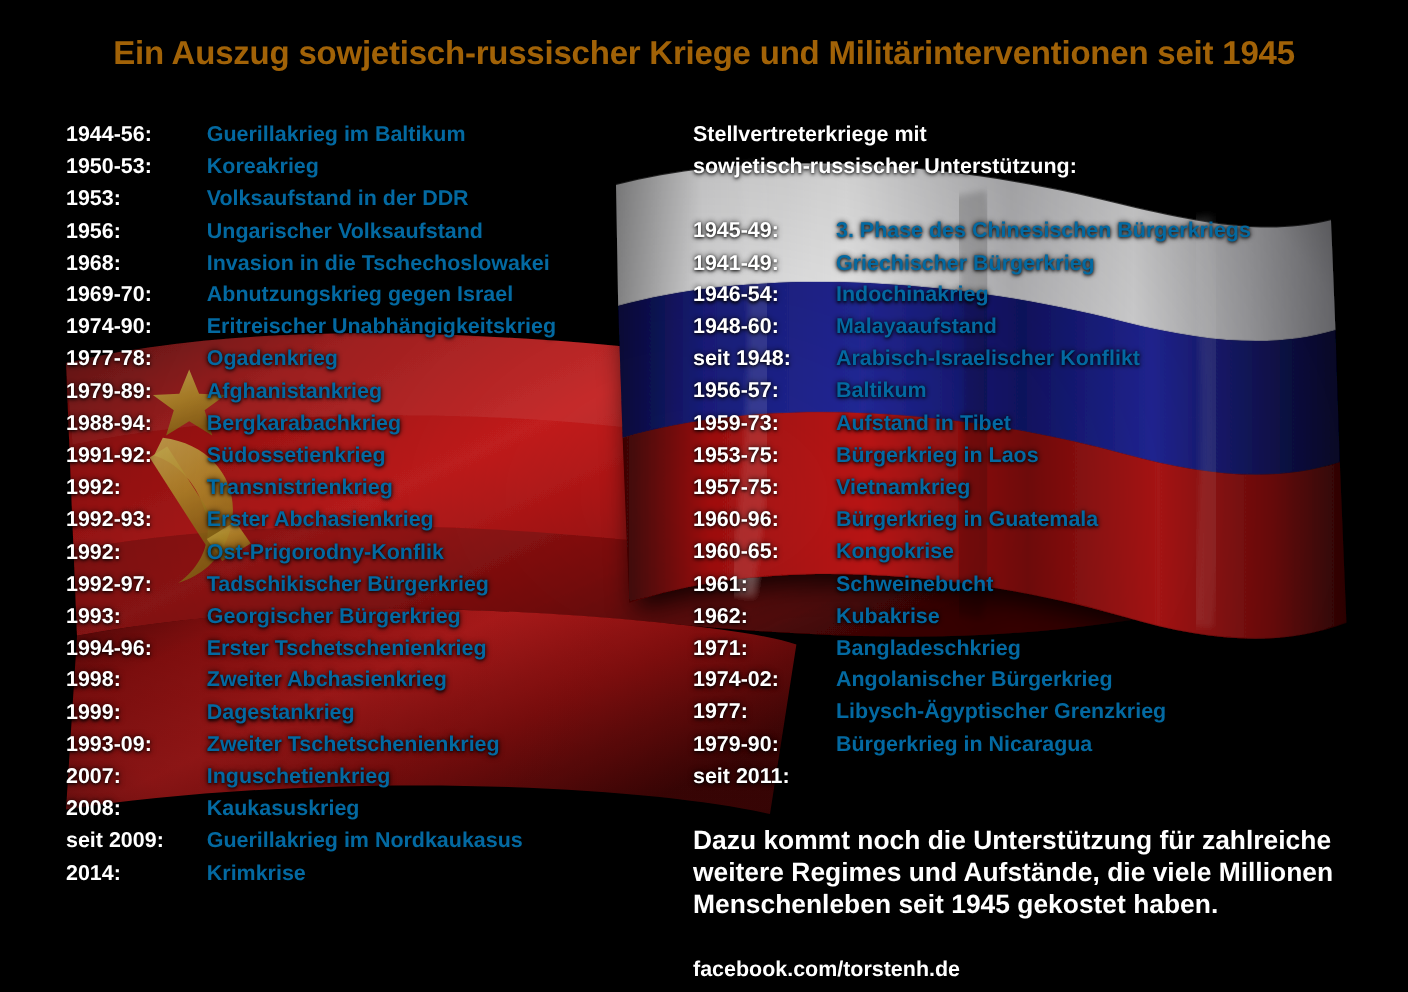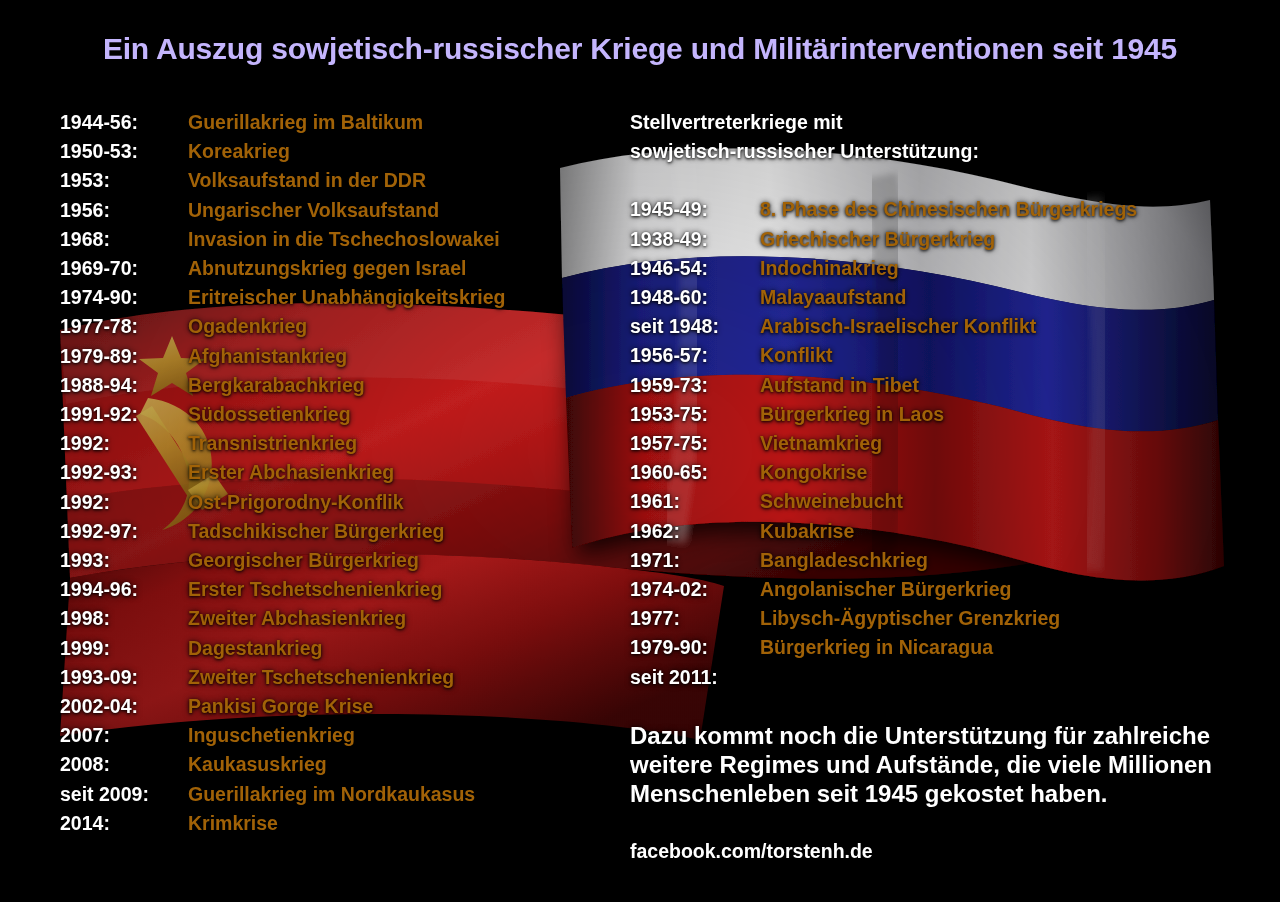--- a/index.html
+++ b/index.html
@@ -39,21 +39,21 @@
 
   #title {
     position: absolute;
     left: 0;
     top: 32px;
     width: 1280px;
     text-align: center;
     font-size: 30px;
     font-weight: bold;
     letter-spacing: -0.2px;
-    color: #c4b5fd;
+    color: #a16207;
     text-shadow: 0 1px 3px rgba(0,0,0,0.95);
     white-space: nowrap;
   }
 
   .column {
     position: absolute;
     top: 108px;
   }
   #left-column { left: 60px; width: 560px; }
   #right-column { left: 630px; width: 640px; }
@@ -66,21 +66,21 @@
     font-weight: bold;
     white-space: nowrap;
     text-shadow: 0 1px 3px rgba(0,0,0,0.95), 0 0 6px rgba(0,0,0,0.8);
   }
   .entry .year {
     width: 128px;
     flex: 0 0 128px;
     color: #ffffff;
   }
   .entry .label {
-    color: #a16207;
+    color: #0369a1;
   }
 
   
   #right-column .entry .year { width: 130px; flex: 0 0 130px; }
 
   .heading-block {
     font-size: 19.5px;
     font-weight: bold;
     line-height: 29.2px;
     white-space: nowrap;
@@ -290,24 +290,20 @@
       </div>
     <div class="entry">
         <span class="year">1999:</span>
         <span class="label">Dagestankrieg</span>
       </div>
     <div class="entry">
         <span class="year">1993-09:</span>
         <span class="label">Zweiter Tschetschenienkrieg</span>
       </div>
     <div class="entry">
-        <span class="year">2002-04:</span>
-        <span class="label">Pankisi Gorge Krise</span>
-      </div>
-    <div class="entry">
         <span class="year">2007:</span>
         <span class="label">Inguschetienkrieg</span>
       </div>
     <div class="entry">
         <span class="year">2008:</span>
         <span class="label">Kaukasuskrieg</span>
       </div>
     <div class="entry">
         <span class="year">seit 2009:</span>
         <span class="label">Guerillakrieg im Nordkaukasus</span>
@@ -318,53 +314,57 @@
       </div>
   </div>
 
   <div class="column" id="right-column">
     <div class="heading-block">Stellvertreterkriege mit</div>
     <div class="heading-block">sowjetisch-russischer Unterstützung:</div>
     <div class="spacer"></div>
 
     <div class="entry">
         <span class="year">1945-49:</span>
-        <span class="label">8. Phase des Chinesischen Bürgerkriegs</span>
-      </div>
-    <div class="entry">
-        <span class="year">1938-49:</span>
+        <span class="label">3. Phase des Chinesischen Bürgerkriegs</span>
+      </div>
+    <div class="entry">
+        <span class="year">1941-49:</span>
         <span class="label">Griechischer Bürgerkrieg</span>
       </div>
     <div class="entry">
         <span class="year">1946-54:</span>
         <span class="label">Indochinakrieg</span>
       </div>
     <div class="entry">
         <span class="year">1948-60:</span>
         <span class="label">Malayaaufstand</span>
       </div>
     <div class="entry">
         <span class="year">seit 1948:</span>
         <span class="label">Arabisch-Israelischer Konflikt</span>
       </div>
     <div class="entry">
         <span class="year">1956-57:</span>
-        <span class="label">Konflikt</span>
+        <span class="label">Baltikum</span>
       </div>
     <div class="entry">
         <span class="year">1959-73:</span>
         <span class="label">Aufstand in Tibet</span>
       </div>
     <div class="entry">
         <span class="year">1953-75:</span>
         <span class="label">Bürgerkrieg in Laos</span>
       </div>
     <div class="entry">
         <span class="year">1957-75:</span>
         <span class="label">Vietnamkrieg</span>
+      </div>
+    <div class="entry">
+        <span class="year">1960-96:</span>
+        <span class="label">Bürgerkrieg in Guatemala</span>
       </div>
     <div class="entry">
         <span class="year">1960-65:</span>
         <span class="label">Kongokrise</span>
       </div>
     <div class="entry">
         <span class="year">1961:</span>
         <span class="label">Schweinebucht</span>
       </div>
     <div class="entry">

